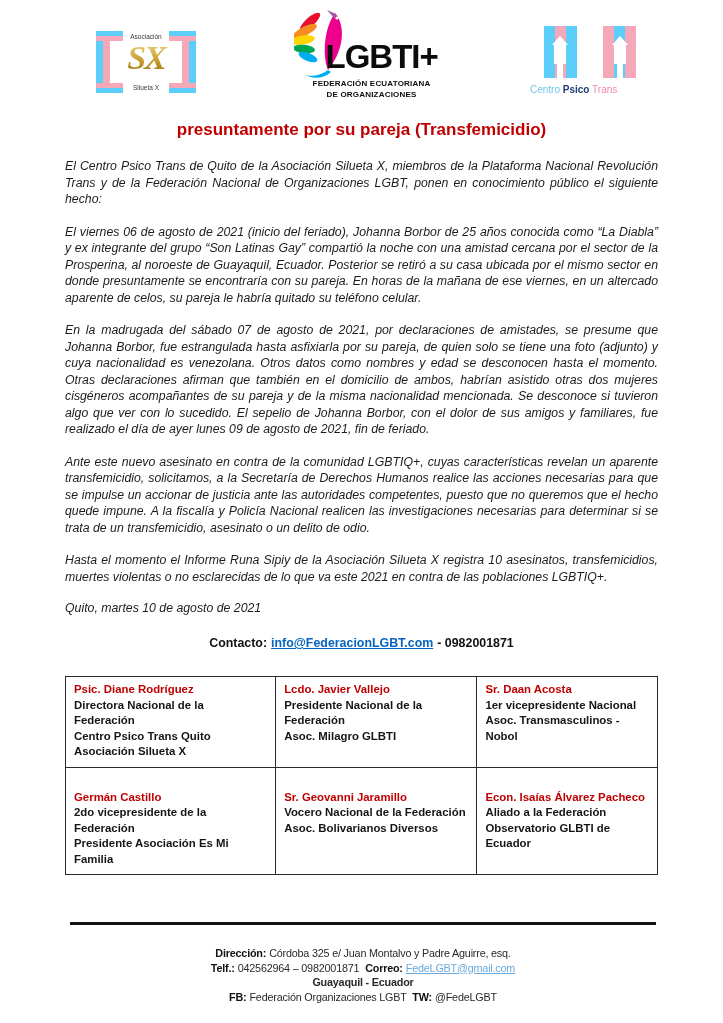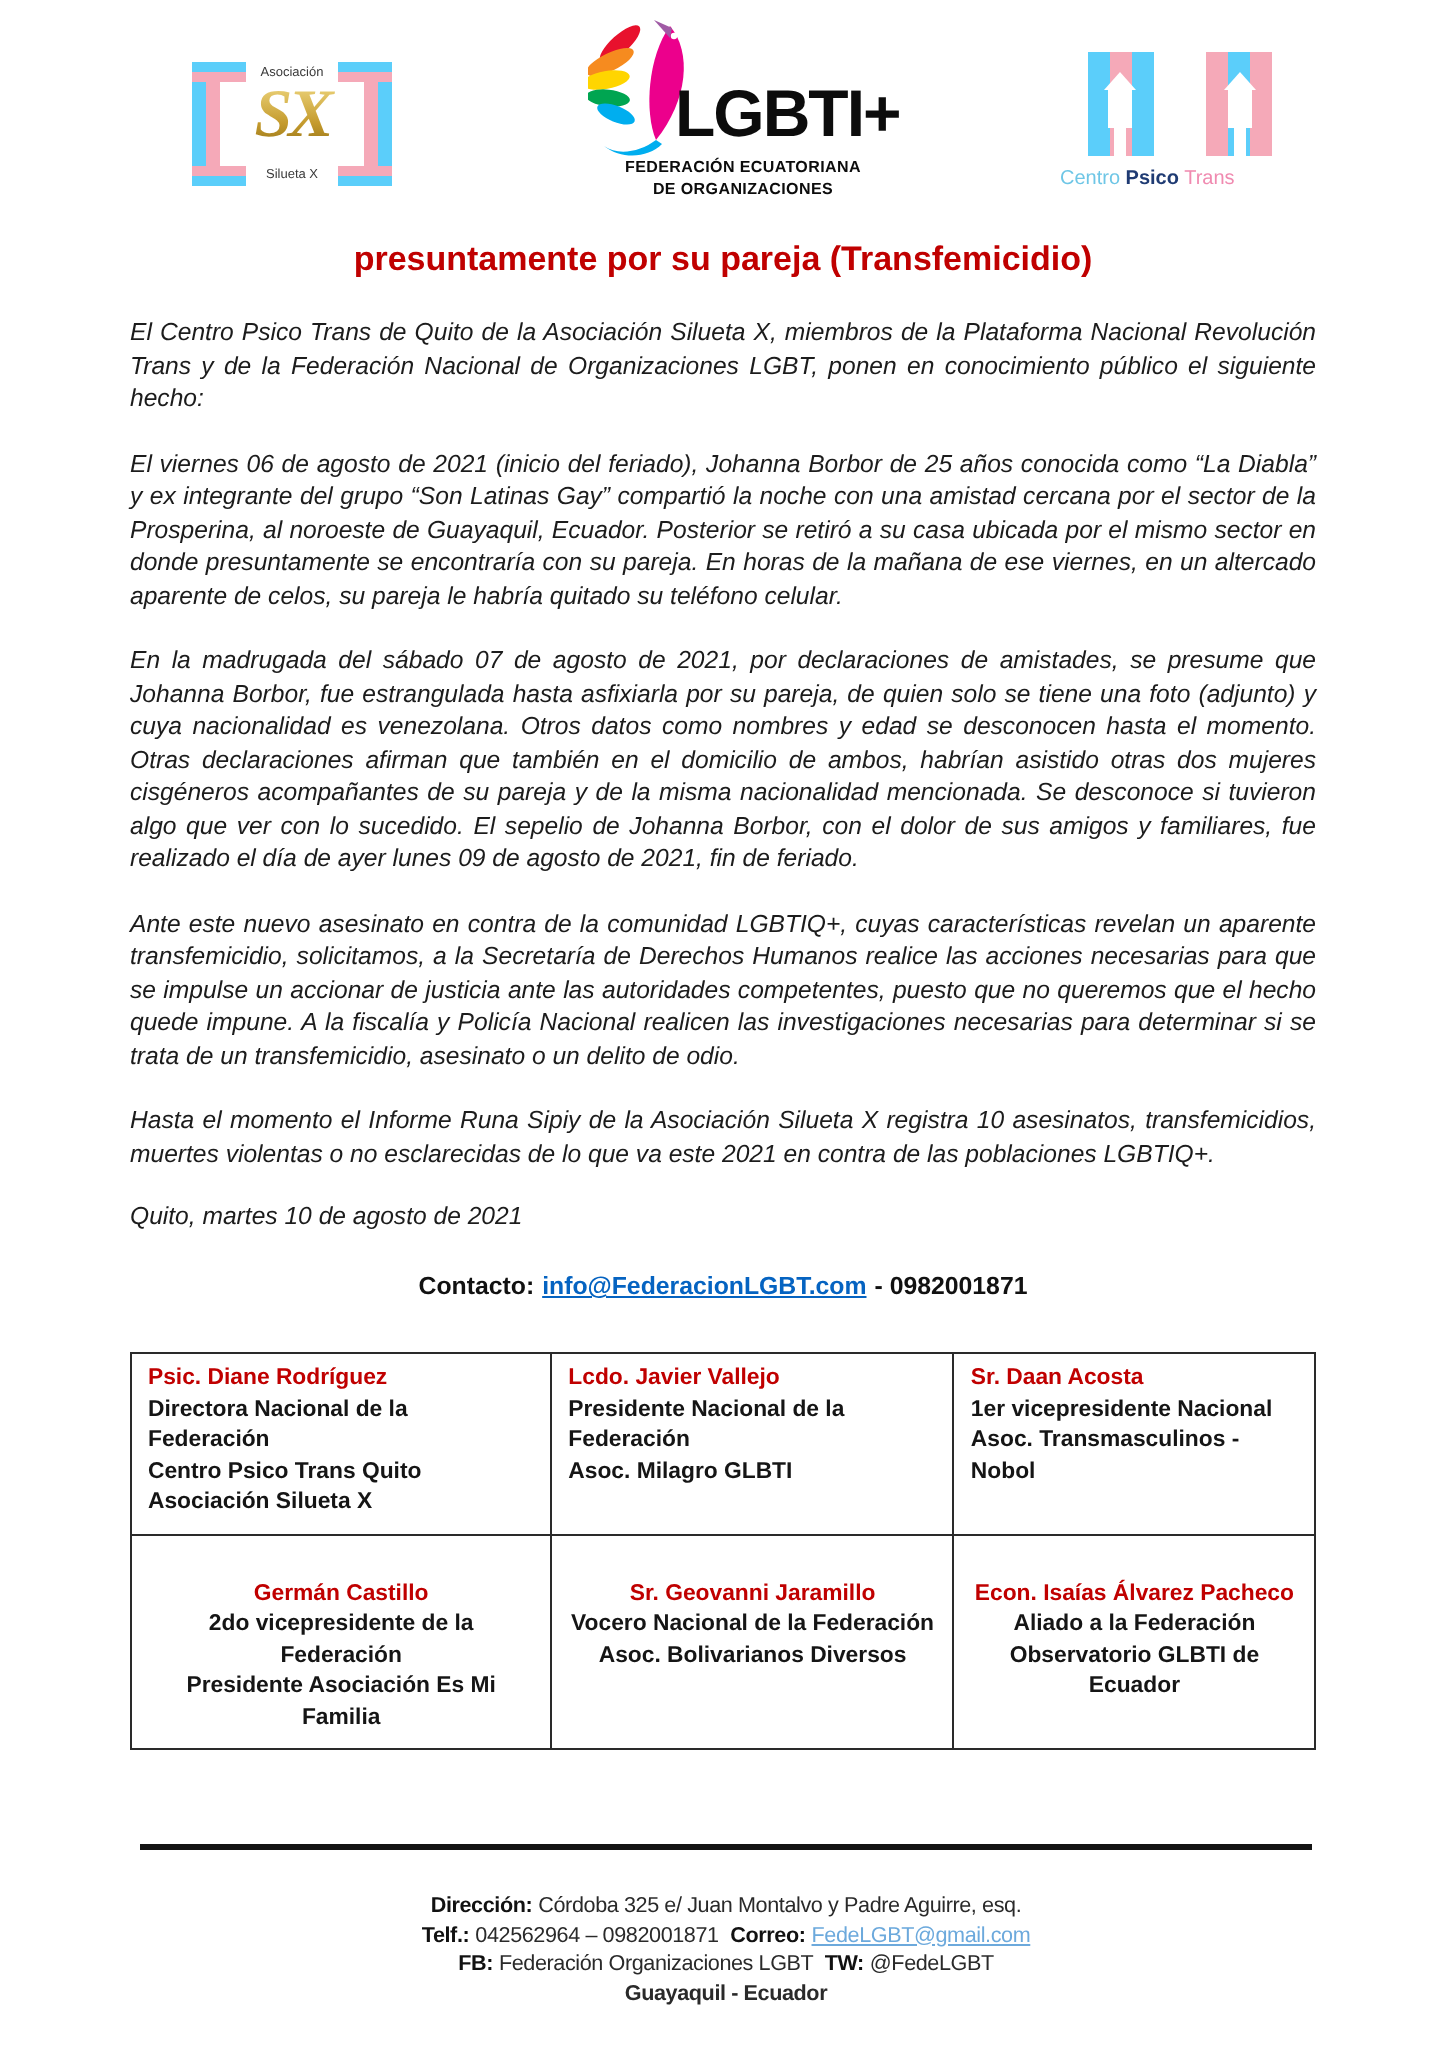--- a/index.html
+++ b/index.html
@@ -16,21 +16,21 @@
   .sx-top-label { position:absolute; top:7px; left:0; width:100%; text-align:center; font-size:6.5px; color:#3a3a3a; }
   .sx-bottom-label { position:absolute; bottom:7px; left:0; width:100%; text-align:center; font-size:6.5px; color:#3a3a3a; }
   .sx-mid { position:absolute; top:13px; left:0; width:100%; text-align:center;
             font-family:"Liberation Serif","DejaVu Serif",serif; font-weight:bold; font-style:italic;
             font-size:34px; background:linear-gradient(#f3dd88,#c49a2c 60%,#8a6a14);
             -webkit-background-clip:text; background-clip:text; color:transparent; letter-spacing:-2px; }
 
   
   .fed-logo { position:relative; width:150px; height:104px; flex:0 0 auto; }
   .fed-bird { position:absolute; left:4px; top:0; }
-  .fed-acronym { position:absolute; left:36px; top:28px; font-size:33px; font-weight:bold; color:#0c0c0c; letter-spacing:-1px;margin-left:12px; }
+  .fed-acronym { position:absolute; left:36px; top:28px; font-size:33px; font-weight:bold; color:#0c0c0c; letter-spacing:-1px; }
   .fed-sub { position:absolute; left:18px; top:68px; width:128px; text-align:center; font-size:8px; font-weight:bold; color:#0c0c0c; line-height:11px; letter-spacing:0.2px; }
 
   
   .cpt-logo { position:relative; width:120px; height:76px; flex:0 0 auto; }
   .cpt-block { position:absolute; top:2px; width:33px; height:52px; display:flex; }
   .cpt-block > div { flex:1; }
   .cpt-house { position:absolute; background:#fff; }
   .cpt-roof { position:absolute; width:0; height:0; border-left:8px solid transparent; border-right:8px solid transparent; border-bottom:9px solid #fff; }
   .cpt-text { position:absolute; top:60px; left:0; width:100%; text-align:left; font-size:10px; }
 
@@ -44,21 +44,21 @@
   .contact-line { text-align:center; font-size:12.4px; font-weight:bold; margin-top:21px; color:#111; }
   .contact-line a { color:#0563c1; text-decoration:underline; }
   .contact-phone { margin-left:4px; }
   .contact-label { margin-right:4px; }
 
   
   table.sig { width:100%; border-collapse:collapse; margin-top:26px; }
   table.sig td { border:1.4px solid #2a2a2a; vertical-align:top; padding:5px 8px 7px 8px;
                  font-size:11.4px; font-weight:bold; line-height:15.5px; color:#151515; }
   table.sig td.c1 { width:35.5%; } table.sig td.c2 { width:34%; } table.sig td.c3 { width:30.5%; }
-  table.sig tr.r2 td { padding-top:22px;text-align:center; }
+  table.sig tr.r2 td { padding-top:22px; }
   .sig-name { color:#c00000; }
 
   
   .footer { position:absolute; left:70px; right:67px; top:922px; border-top:3px solid #141414; padding-top:21px;
             text-align:center; font-size:10.8px; line-height:14.5px; color:#2a2a2a; letter-spacing:-0.2px; }
   .footer b { color:#111; }
   .footer a { color:#6ca9dc; }
   .spc-r { margin-right:3px; } .spc-l { margin-left:3px; }
 </style>
 </head>
@@ -189,20 +189,20 @@
   </table>
 
   <div class="footer">
     <div>
       <b class="spc-r">Dirección:</b><span>Córdoba 325 e/ Juan Montalvo y Padre Aguirre, esq.</span>
     </div>
     <div>
       <b class="spc-r">Telf.:</b><span>042562964 – 0982001871</span>
       <b class="spc-l spc-r">Correo:</b><a href="#">FedeLGBT@gmail.com</a>
     </div>
+    <div style="font-weight:bold">Guayaquil - Ecuador</div>
     <div>
       <b class="spc-r">FB:</b><span>Federación Organizaciones LGBT</span>
       <b class="spc-l spc-r">TW:</b><span>@FedeLGBT</span>
     </div>
-    <div style="font-weight:bold">Guayaquil - Ecuador</div>
   </div>
 
 </div>
 
 </body></html>

